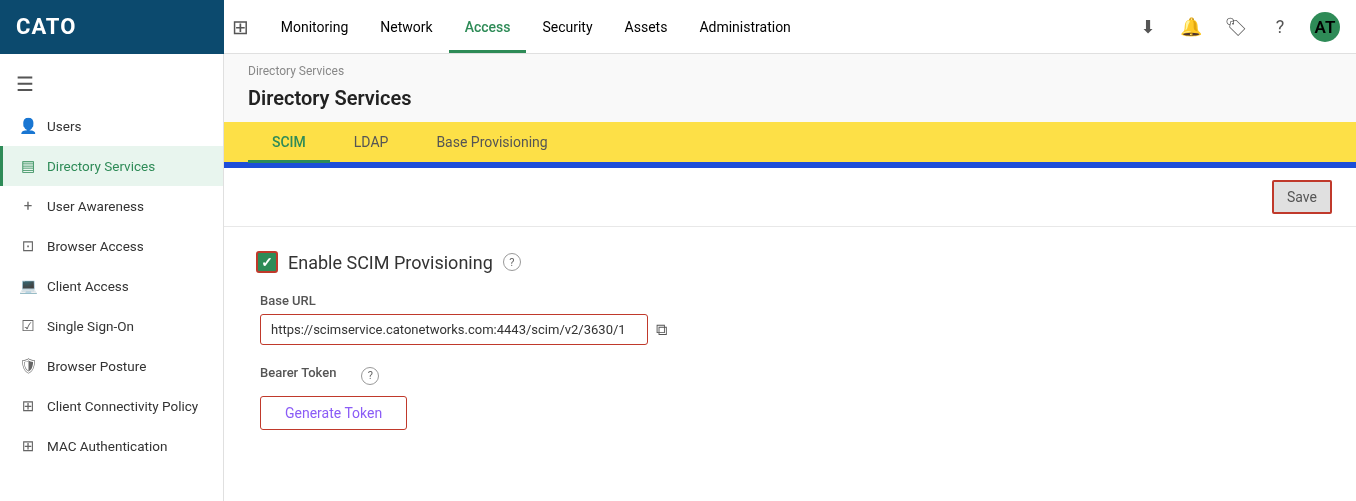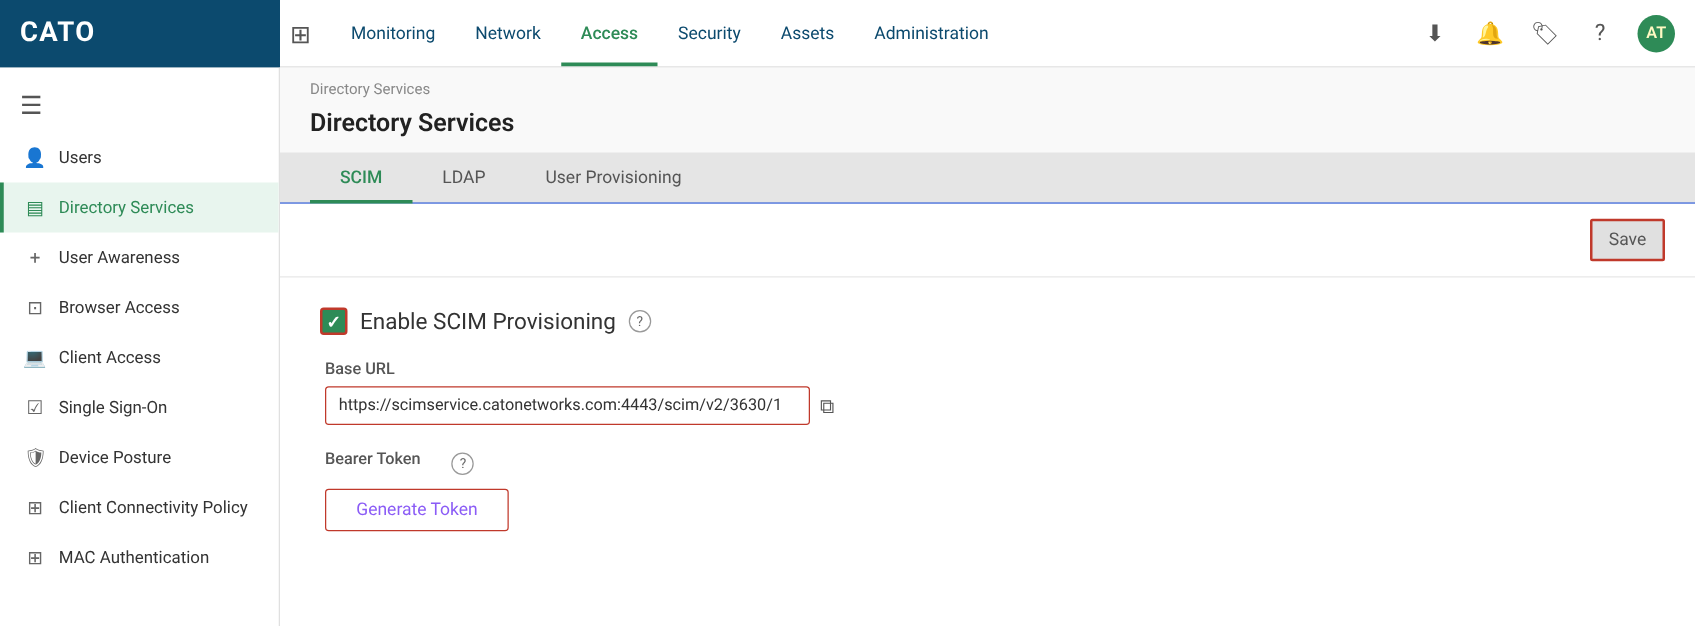--- a/index.html
+++ b/index.html
@@ -36,21 +36,21 @@
       flex: 1;
       padding: 0 8px;
       height: 100%;
     }
     .nav-item {
       padding: 0 16px;
       height: 100%;
       display: flex;
       align-items: center;
       font-size: 14px;
-      color: #0c4a6e;
+      color: #000000;
       cursor: pointer;
       position: relative;
     }
     .nav-item.active {
       color: #2e8b57;
       font-weight: 500;
     }
     .nav-item.active::after {
       content: '';
       position: absolute;
@@ -79,25 +79,25 @@
       justify-content: center;
       color: #555;
       font-size: 18px;
       cursor: pointer;
     }
     .avatar {
       width: 30px;
       height: 30px;
       border-radius: 50%;
       background: #2e8b57;
-      color: #fef9c3;
+      color: #000000;
       display: flex;
       align-items: center;
       justify-content: center;
-      font-size: 13px;
+      font-size: 17px;
       font-weight: 600;
       cursor: pointer;
     }
 
     
     .main-layout {
       display: flex;
       flex: 1;
       overflow: hidden;
     }
@@ -162,22 +162,22 @@
     .page-header {
       padding: 4px 24px 12px;
       font-size: 20px;
       font-weight: 600;
       color: #222;
     }
 
     
     .tab-bar {
       display: flex;
-      border-bottom: 1px solid #1d4ed8;
-      background: #e5e5e5;
+      border-bottom: 6px solid #1d4ed8;
+      background: #fde047;
       padding: 0 24px;
     }
     .tab {
       padding: 12px 24px;
       font-size: 14px;
       color: #555;
       cursor: pointer;
       position: relative;
     }
     .tab.active {
@@ -381,21 +381,21 @@
     <div class="sidebar-item">
       <span class="si-icon">💻</span>
       <span>Client Access</span>
     </div>
     <div class="sidebar-item">
       <span class="si-icon">☑</span>
       <span>Single Sign-On</span>
     </div>
     <div class="sidebar-item">
       <span class="si-icon">🛡</span>
-      <span>Device Posture</span>
+      <span>Browser Posture</span>
     </div>
     <div class="sidebar-item">
       <span class="si-icon">⊞</span>
       <span>Client Connectivity Policy</span>
     </div>
     <div class="sidebar-item">
       <span class="si-icon">⊞</span>
       <span>MAC Authentication</span>
     </div>
   </div>
@@ -405,21 +405,21 @@
     <div class="page-header">Directory Services</div>
 
     <div class="tab-bar">
       <div class="tab active">
         <span>SCIM</span>
       </div>
       <div class="tab">
         <span>LDAP</span>
       </div>
       <div class="tab">
-        <span>User Provisioning</span>
+        <span>Base Provisioning</span>
       </div>
     </div>
 
     <div class="form-area">
 
       <div class="save-bar">
         <button class="save-button">Save</button>
       </div>
 
       <div class="form-content">

